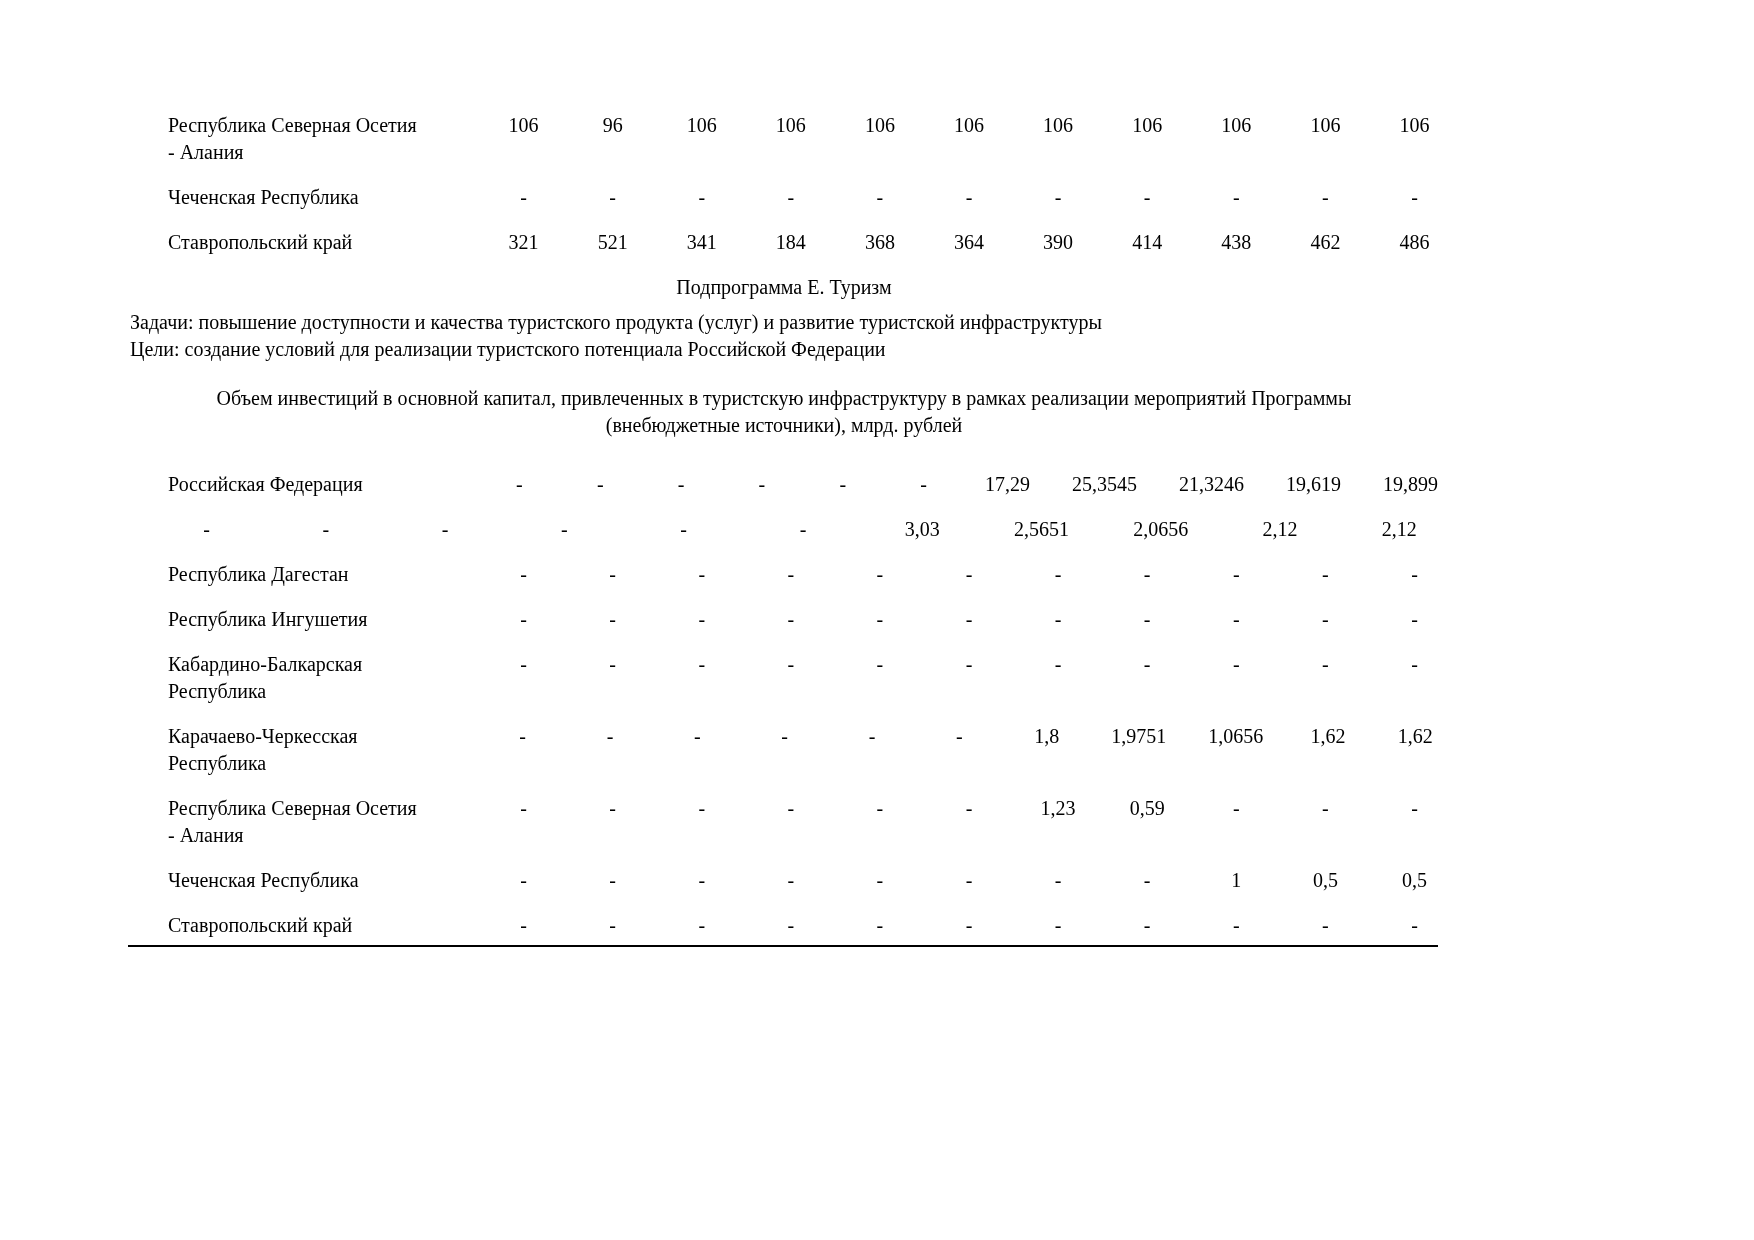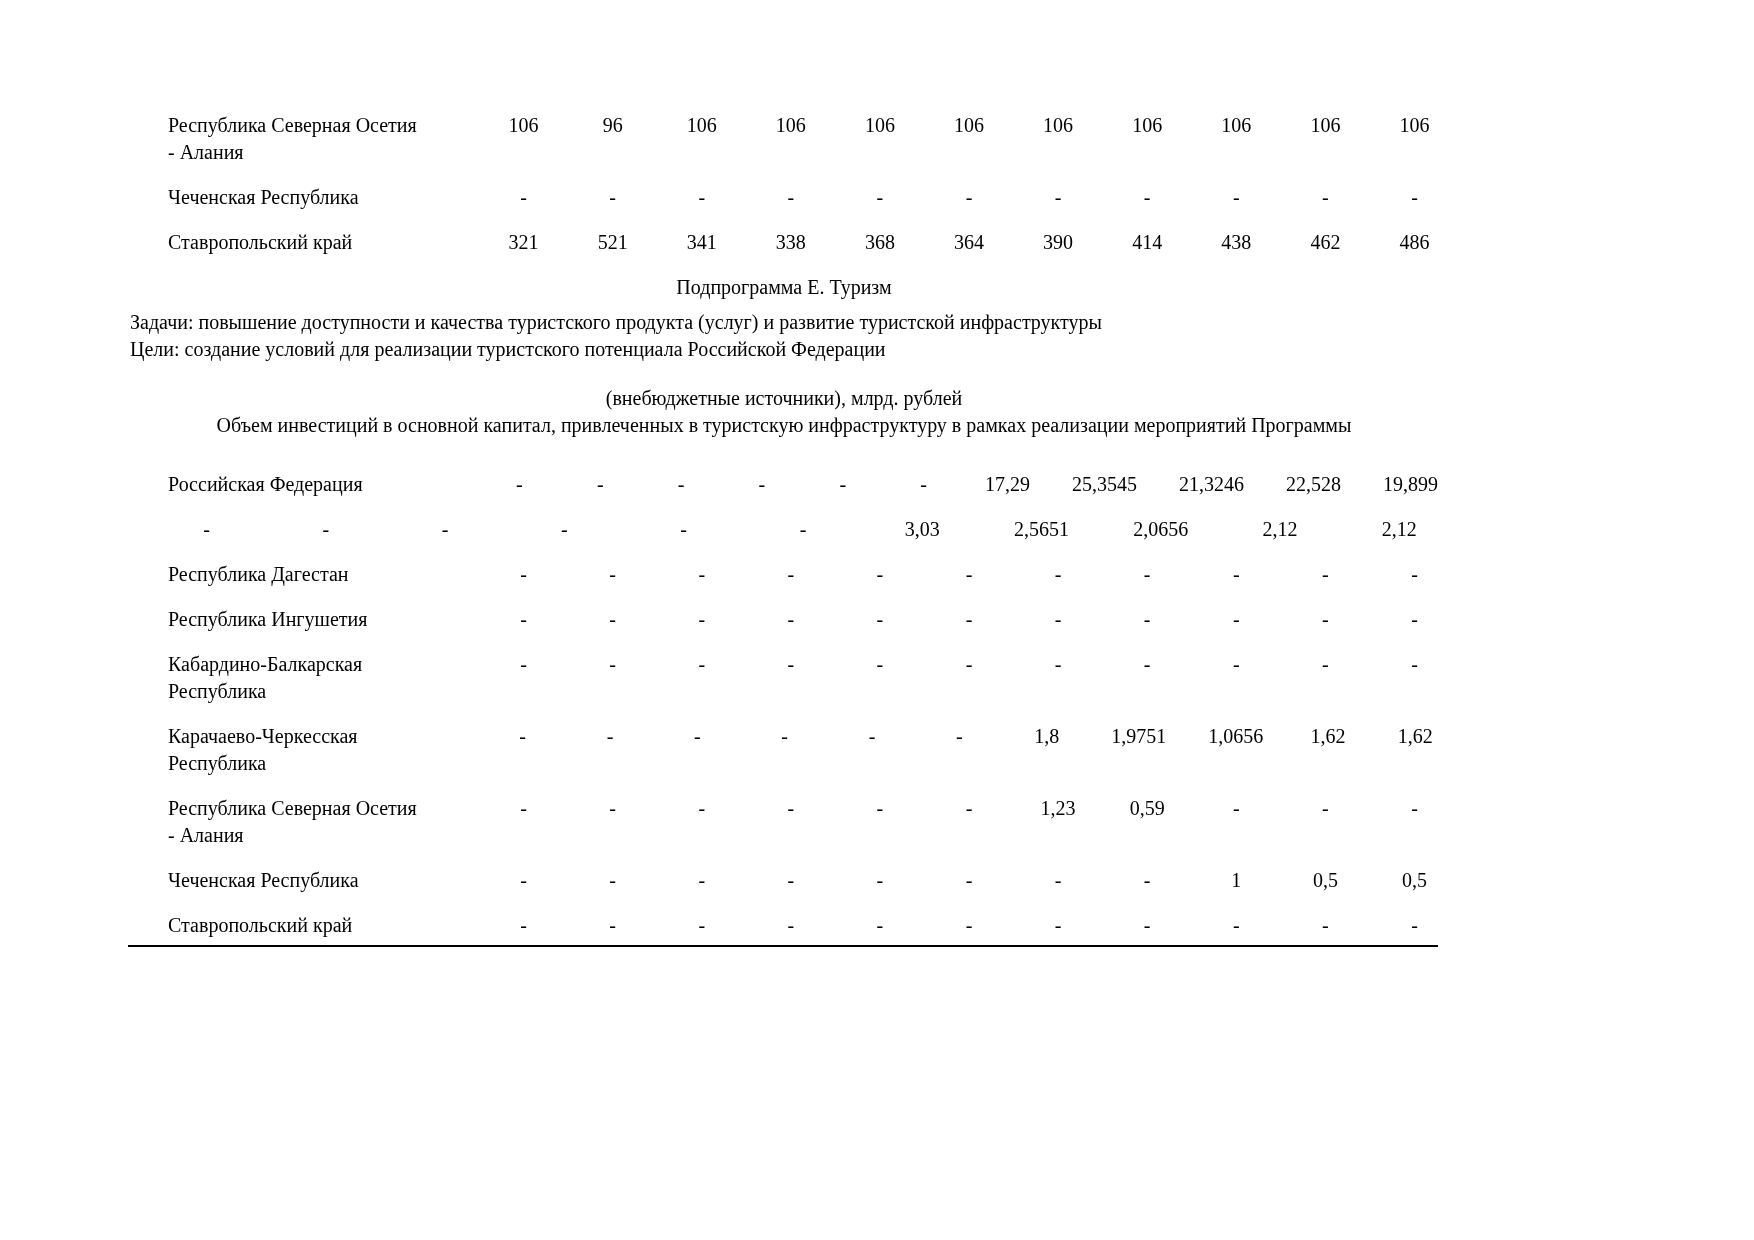--- a/index.html
+++ b/index.html
@@ -84,58 +84,58 @@
       <div class="tcell">-</div>
       <div class="tcell">-</div>
       <div class="tcell">-</div>
     </div>
 
     <div class="trow">
       <div class="tlabel">Ставропольский край</div>
       <div class="tcell">321</div>
       <div class="tcell">521</div>
       <div class="tcell">341</div>
-      <div class="tcell">338</div>
+      <div class="tcell">184</div>
       <div class="tcell">368</div>
       <div class="tcell">364</div>
       <div class="tcell">390</div>
       <div class="tcell">414</div>
       <div class="tcell">438</div>
       <div class="tcell">462</div>
       <div class="tcell">486</div>
     </div>
 
   </div>
 
   <div class="centered subtitle">Подпрограмма Е. Туризм</div>
 
   <div class="goals-block">
     <div>Задачи: повышение доступности и качества туристского продукта (услуг) и развитие туристской инфраструктуры</div>
     <div>Цели: создание условий для реализации туристского потенциала Российской Федерации</div>
   </div>
 
   <div class="centered t2title">
+    <div>Объем инвестиций в основной капитал, привлеченных в туристскую инфраструктуру в рамках реализации мероприятий Программы</div>
     <div>(внебюджетные источники), млрд. рублей</div>
-    <div>Объем инвестиций в основной капитал, привлеченных в туристскую инфраструктуру в рамках реализации мероприятий Программы</div>
   </div>
 
   <div class="dtable table2">
 
     <div class="trow">
       <div class="tlabel">Российская Федерация</div>
       <div class="tcell">-</div>
       <div class="tcell">-</div>
       <div class="tcell">-</div>
       <div class="tcell">-</div>
       <div class="tcell">-</div>
       <div class="tcell">-</div>
       <div class="tcell">17,29</div>
       <div class="tcell">25,3545</div>
       <div class="tcell">21,3246</div>
-      <div class="tcell">22,528</div>
+      <div class="tcell">19,619</div>
       <div class="tcell">19,899</div>
     </div>
 
     <div class="trow">
       <div class="tcell">-</div>
       <div class="tcell">-</div>
       <div class="tcell">-</div>
       <div class="tcell">-</div>
       <div class="tcell">-</div>
       <div class="tcell">-</div>

